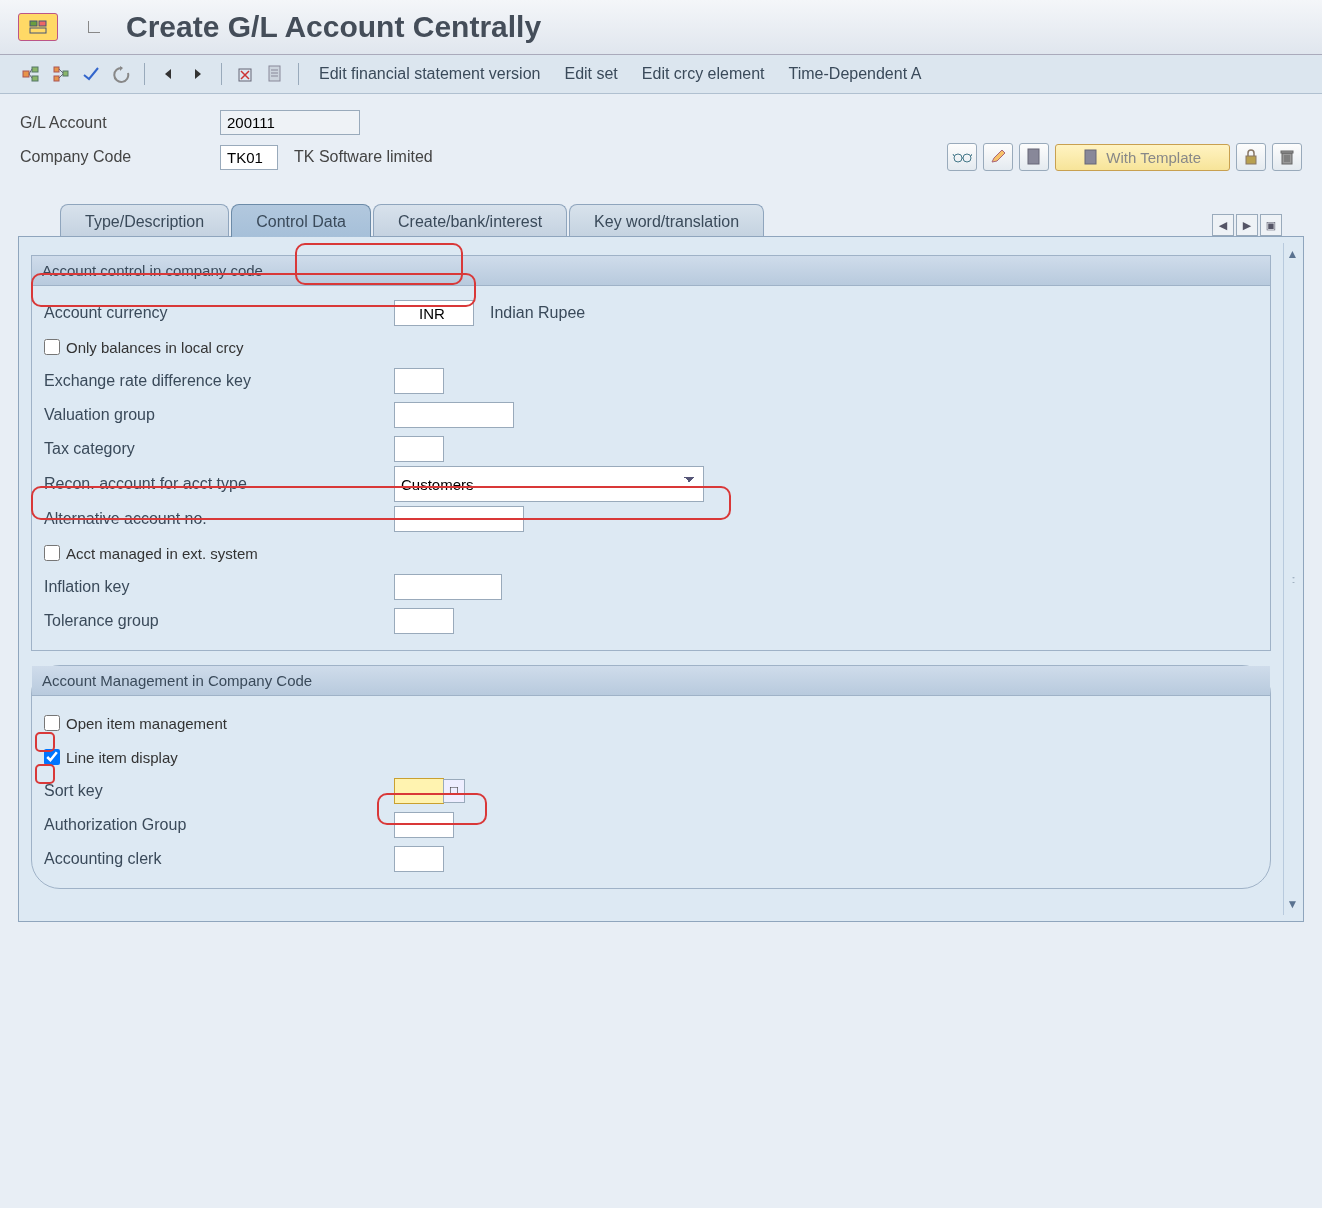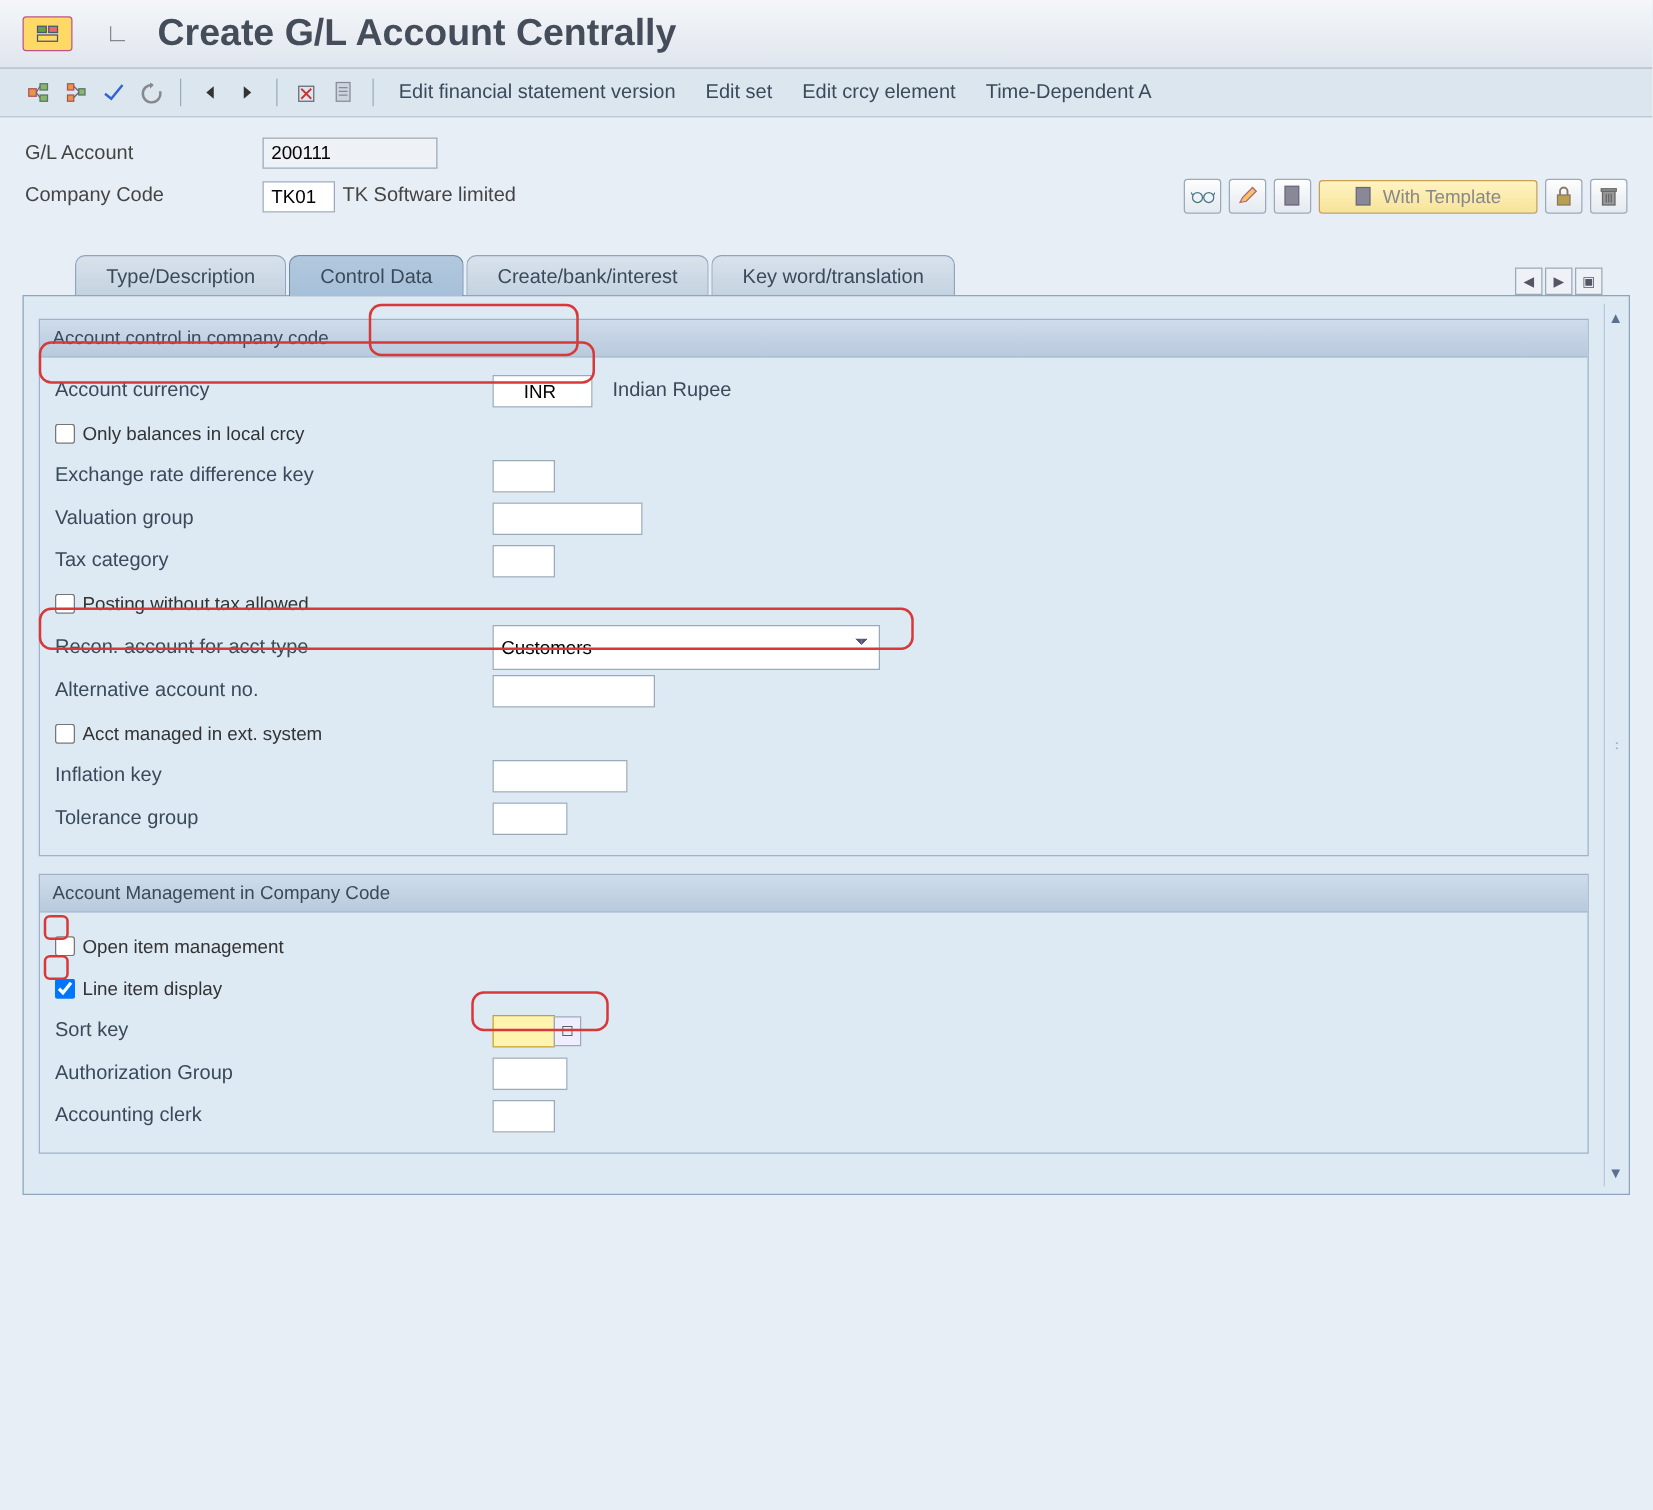--- a/index.html
+++ b/index.html
@@ -9,21 +9,21 @@
 .title-icon { width: 40px; height: 28px; background: #ffd966; border: 1px solid #b58; border-radius: 3px; display: flex; align-items: center; justify-content: center; font-size: 14px; }
 .title-drop { width: 12px; height: 12px; border-left: 1px solid #888; border-bottom: 1px solid #888; display: inline-block; margin-left: 4px; }
 .title-text { font-size: 30px; font-weight: bold; color: #444d59; }
 
 .toolbar { background: #dce6ef; border-bottom: 1px solid #b0c0d0; padding: 6px 18px; display: flex; align-items: center; gap: 4px; }
 .tb-btn { width: 26px; height: 24px; display: flex; align-items: center; justify-content: center; cursor: pointer; border-radius: 2px; }
 .tb-sep { width: 1px; height: 22px; background: #9ab; margin: 0 6px; }
 .tb-text { color: #3a4a5a; padding: 4px 10px; cursor: pointer; font-size: 16px; }
 
 .header-area { padding: 16px 20px 8px 20px; background: #e8eef5; }
-.header-row { display: flex; align-items: center; margin-bottom: 8px; }
+.header-row { display: flex; align-items: center; margin-bottom: 8px; gap: 10px; }
 .hlabel { width: 190px; color: #444; font-size: 16px; }
 .hinput { border: 1px solid #9ab; background: #eef2f6; padding: 3px 6px; font-size: 15px; width: 140px; }
 .hinput2 { border: 1px solid #9ab; background: #fff; padding: 3px 6px; font-size: 15px; width: 58px; }
 .hdesc { color: #444; font-size: 16px; margin-left: 6px; }
 .header-btns { margin-left: auto; display: flex; gap: 6px; align-items: center; text-align: right; }
 .sq-btn { width: 30px; height: 28px; border: 1px solid #9ab; background: linear-gradient(#fdfdfd,#e4eaf0); border-radius: 3px; display: flex; align-items: center; justify-content: center; cursor: pointer; }
 .tmpl-btn { border: 1px solid #c8a050; background: linear-gradient(#fff3c2,#f7e499); border-radius: 3px; padding: 4px 28px; color: #888; display: flex; align-items: center; gap: 8px; cursor: pointer; font-size: 15px; }
 
 .tabs-row { display: flex; align-items: flex-end; padding: 16px 20px 0 60px; gap: 2px; }
 .tab { padding: 8px 24px 6px 24px; background: linear-gradient(#d8e2ec,#c4d2e0); border: 1px solid #8fa5bd; border-bottom: none; border-radius: 8px 8px 0 0; color: #3a4a5a; cursor: pointer; font-size: 16px; position: relative; top: 1px; }
@@ -216,24 +216,20 @@
       </div>
       <div class="frow">
         <div class="flabel">Valuation group</div>
         <input class="finput" style="width: 120px;">
       </div>
       <div class="frow">
         <div class="flabel">Tax category</div>
         <input class="finput" style="width: 40px;">
       </div>
       <div class="frow">
-        <input type="checkbox" class="fcheck" style="">
-        <span>Posting without tax allowed</span>
-      </div>
-      <div class="frow">
         <div class="flabel">Recon. account for acct type</div>
         <select class="fselect">
           <option>Customers</option>
         </select>
       </div>
       <div class="frow">
         <div class="flabel">Alternative account no.</div>
         <input class="finput" style="width: 130px;">
       </div>
       <div class="frow">
@@ -244,21 +240,21 @@
         <div class="flabel">Inflation key</div>
         <input class="finput" style="width: 108px;">
       </div>
       <div class="frow">
         <div class="flabel">Tolerance group</div>
         <input class="finput" style="width: 60px;">
       </div>
     </div>
   </div>
 
-  <div class="section" style="margin-right:20px;">
+  <div class="section" style="margin-right:20px;border-radius:29px;">
     <div class="section-head">Account Management in Company Code</div>
     <div class="section-body">
       <div class="frow">
         <input type="checkbox" class="fcheck" style="">
         <span>Open item management</span>
       </div>
       <div class="frow">
         <input type="checkbox" class="fcheck" checked="" style="">
         <span>Line item display</span>
       </div>

